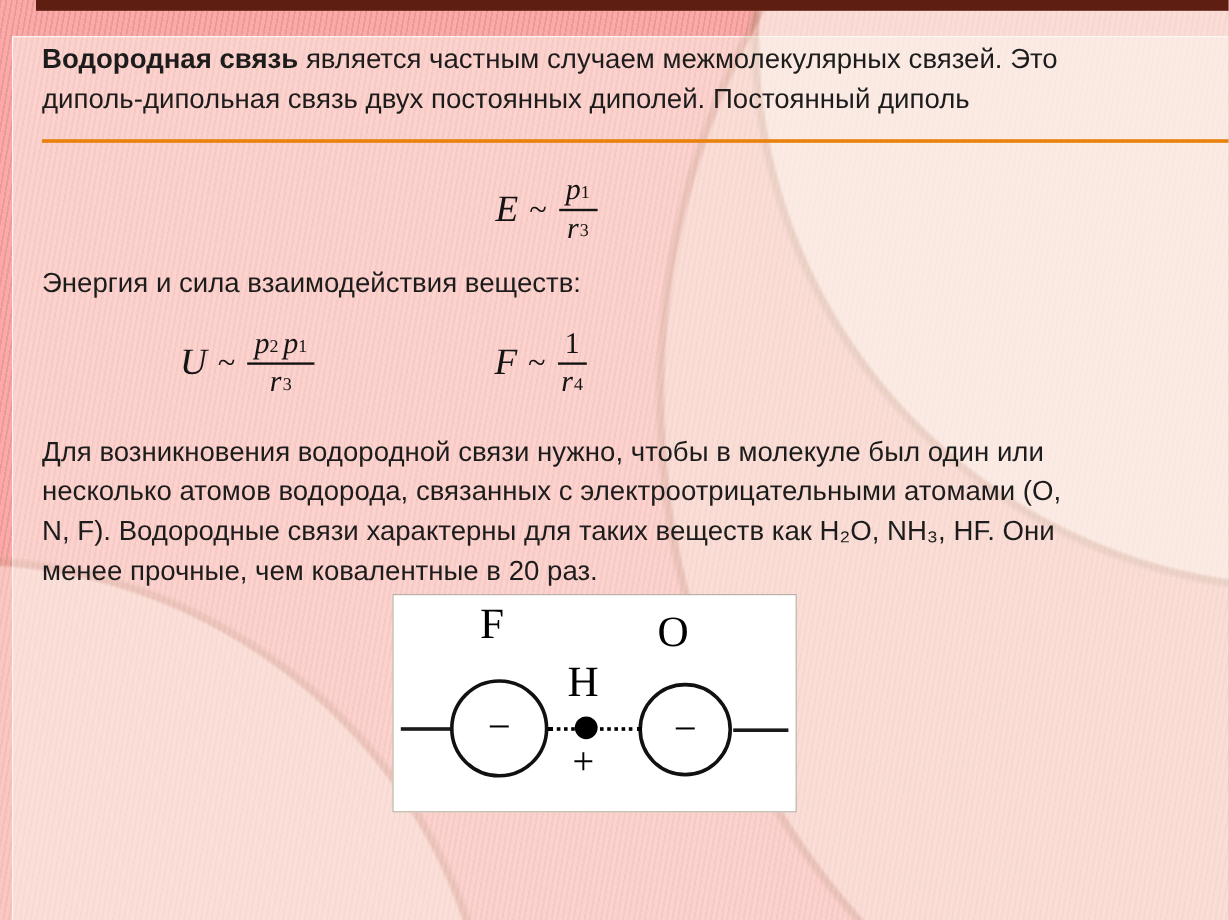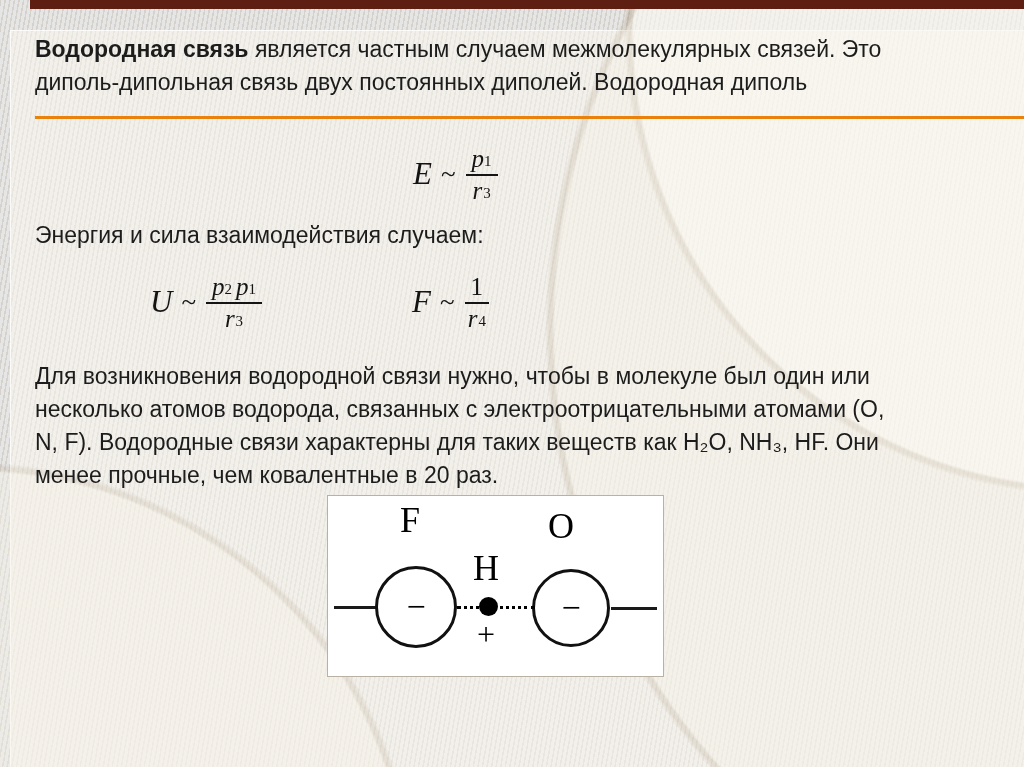--- a/index.html
+++ b/index.html
@@ -1,18 +1,18 @@
 <!DOCTYPE html>
 <html><head>
 <meta charset="utf-8">
 <style>
   html,body{margin:0;padding:0;background:#c9c2b2;}
   .slide{
     position:relative;width:1024px;height:767px;overflow:hidden;
-    background:#e5e5e5;
+    background:#fca5a5;
     font-family:"Liberation Sans",sans-serif;
   }
   
   .stripes{
     position:absolute;inset:0;z-index:0;
     background:repeating-linear-gradient(100deg,
       rgba(122,102,68,0.15) 0px, rgba(122,102,68,0.15) 1.5px,
       rgba(250,246,236,0.05) 1.5px, rgba(250,246,236,0.05) 4.5px);
   }
   
@@ -88,36 +88,36 @@
   <div class="panel"></div>
   <div class="arc arc-a"></div>
   <div class="arc arc-b"></div>
   <div class="arc arc-c"></div>
 
   <div class="top-bar" style="background:#5E1E12;"></div>
   <div class="accent-line" style="background:#E8820C;"></div>
 
   <div class="txt intro">
     <div><span class="bold">Водородная связь</span><span> является частным случаем межмолекулярных связей. Это</span></div>
-    <div>диполь-дипольная связь двух постоянных диполей. Водородная диполь</div>
+    <div>диполь-дипольная связь двух постоянных диполей. Постоянный диполь</div>
   </div>
 
   <div class="formula f-e">
     <span class="f-lhs">E</span>
     <span class="f-rel">~</span>
     <span class="frac">
       <span class="num">
           <span class="fvar">p</span>
           <span class="fsub">1</span>
         </span>
       <span class="den"><span class="fvar">r</span><span class="fsup">3</span></span>
     </span>
   </div>
 
-  <div class="txt mid">Энергия и сила взаимодействия случаем:</div>
+  <div class="txt mid">Энергия и сила взаимодействия веществ:</div>
 
   <div class="formula f-u">
     <span class="f-lhs">U</span>
     <span class="f-rel">~</span>
     <span class="frac">
       <span class="num">
         <span class="fvar">p</span>
           <span class="fsub">2</span>
         <span class="gap"></span>
         <span class="fvar">p</span>

